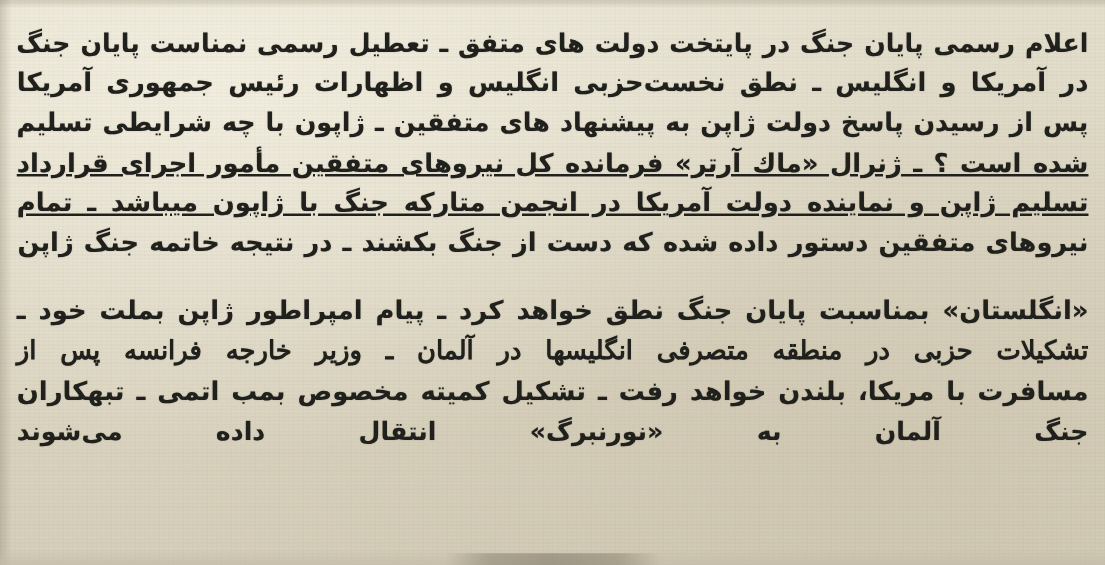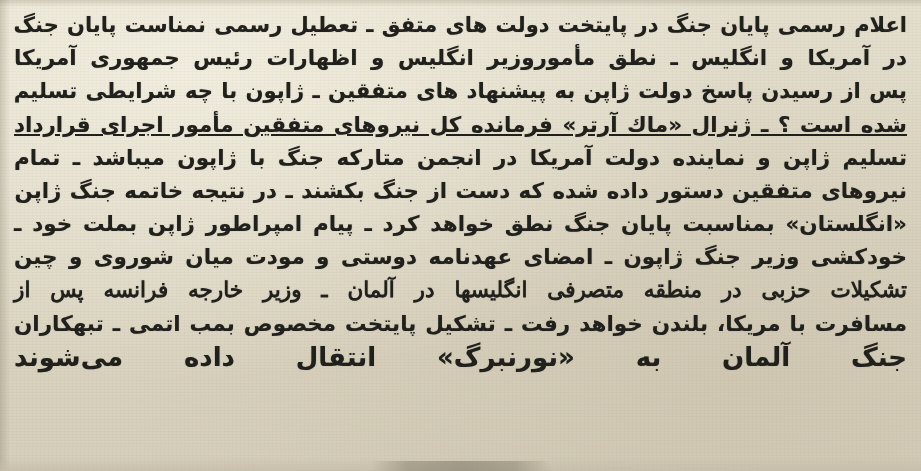--- a/index.html
+++ b/index.html
@@ -15,21 +15,21 @@
   }
   #page {
     position: relative;
     width: 921px;
     height: 471px;
     background:
       radial-gradient(ellipse at 20% 15%, rgba(255,252,240,0.55) 0%, rgba(255,252,240,0) 55%),
       radial-gradient(ellipse at 80% 80%, rgba(190,180,155,0.35) 0%, rgba(190,180,155,0) 60%),
       linear-gradient(180deg, #e4dfcd 0%, #dcd6c3 45%, #d6cfbb 100%);
     box-sizing: border-box;
-    padding: 8px 14px 0 14px;
+    padding: 20px 14px 0 14px;
   }
   
   #grain {
     position: absolute;
     inset: 0;
     pointer-events: none;
     background-image:
       repeating-linear-gradient(0deg, rgba(120,110,85,0.035) 0px, rgba(120,110,85,0.035) 1px, rgba(0,0,0,0) 1px, rgba(0,0,0,0) 3px),
       repeating-linear-gradient(90deg, rgba(120,110,85,0.025) 0px, rgba(120,110,85,0.025) 1px, rgba(0,0,0,0) 1px, rgba(0,0,0,0) 4px);
     opacity: 0.9;
@@ -57,21 +57,21 @@
     margin: 0;
     padding: 0;
     height: 33.2px;
     overflow: visible;
     transform-origin: right center;
   }
   #last-line {
     text-align: center;
     direction: rtl;
     margin-top: 2px;
-    font-size: 26px;
+    font-size: 21px;
     font-weight: 600;
     line-height: 30px;
   }
   #bottom-strip {
     position: absolute;
     left: 0;
     right: 0;
     bottom: 0;
     height: 14px;
     background: linear-gradient(180deg, rgba(210,203,186,0.0) 0%, rgba(196,188,168,0.75) 100%);
@@ -108,27 +108,26 @@
 </head>
 <body>
 
 <div id="page">
   <div id="edge-top"></div>
   <div id="edge-left"></div>
   <div id="grain"></div>
 
   <div id="article">
     <span class="line" style="display: block; transform: scaleX(0.976);">اعلام رسمی پایان جنگ در پایتخت دولت های متفق ـ تعطیل رسمی نمناست پایان جنگ</span>
-    <span class="line" style="display: block; transform: scaleX(1);">در آمریکا و انگلیس ـ نطق مأمور‌وزیر انگلیس و اظهارات رئیس جمهوری آمریکا</span>
+    <span class="line" style="display: block; transform: scaleX(1);">در آمریکا و انگلیس ـ نطق نخست‌حزبی انگلیس و اظهارات رئیس جمهوری آمریکا</span>
     <span class="line" style="display: block; transform: scaleX(0.9835);">پس از رسیدن پاسخ دولت ژاپن به پیشنهاد های متفقین ـ ژاپون با چه شرایطی تسلیم</span>
     <span class="line" style="display: block; transform: scaleX(1); text-decoration: underline;">شده است ؟ ـ ژنرال «ماك آرتر» فرمانده کل نیروهای متفقین مأمور اجرای قرارداد</span>
-    <span class="line" style="display: block; transform: scaleX(1);">تسلیم ژاپن و نماینده دولت آمریکا در انجمن متارکه جنگ با ژاپون میباشد ـ تمام</span>
+    <span class="line" style="display: block; transform: scaleX(1); text-decoration: underline;">تسلیم ژاپن و نماینده دولت آمریکا در انجمن متارکه جنگ با ژاپون میباشد ـ تمام</span>
     <span class="line" style="display: block; transform: scaleX(0.9944);">نیروهای متفقین دستور داده شده که دست از جنگ بکشند ـ در نتیجه خاتمه جنگ ژاپن</span>
-    <span class="line" style="display: block; transform: scaleX(1);">«انگلستان» بمناسبت پایان جنگ نطق خواهد کرد ـ پیام امپراطور ژاپن بملت خود ـ</span>
-    <span class="line" style="display: block; transform: scaleX(1);">خودکشی وزیر جنگ ژاپون ـ امضای عهدنامه دوستی و مودت میان شوروی و چین</span>
+    <span class="line" style="display: block; transform: scaleX(1); margin-top: 24px;">«انگلستان» بمناسبت پایان جنگ نطق خواهد کرد ـ پیام امپراطور ژاپن بملت خود ـ</span>
     <span class="line" style="display: block; transform: scaleX(1); font-family: Liberation Serif, serif;">تشکیلات حزبی در منطقه متصرفی انگلیسها در آلمان ـ وزیر خارجه فرانسه پس از</span>
-    <span class="line" style="display: block; transform: scaleX(1);">مسافرت با مریکا، بلندن خواهد رفت ـ تشکیل پایتخت مخصوص بمب اتمی ـ تبهکاران</span>
+    <span class="line" style="display: block; transform: scaleX(1);">مسافرت با مریکا، بلندن خواهد رفت ـ تشکیل کمیته مخصوص بمب اتمی ـ تبهکاران</span>
     <div id="last-line">جنگ آلمان به «نورنبرگ» انتقال داده می‌شوند</div>
   </div>
 
   <div id="bottom-strip"></div>
   <div id="bottom-mark"></div>
 </div>
 
 </body></html>

